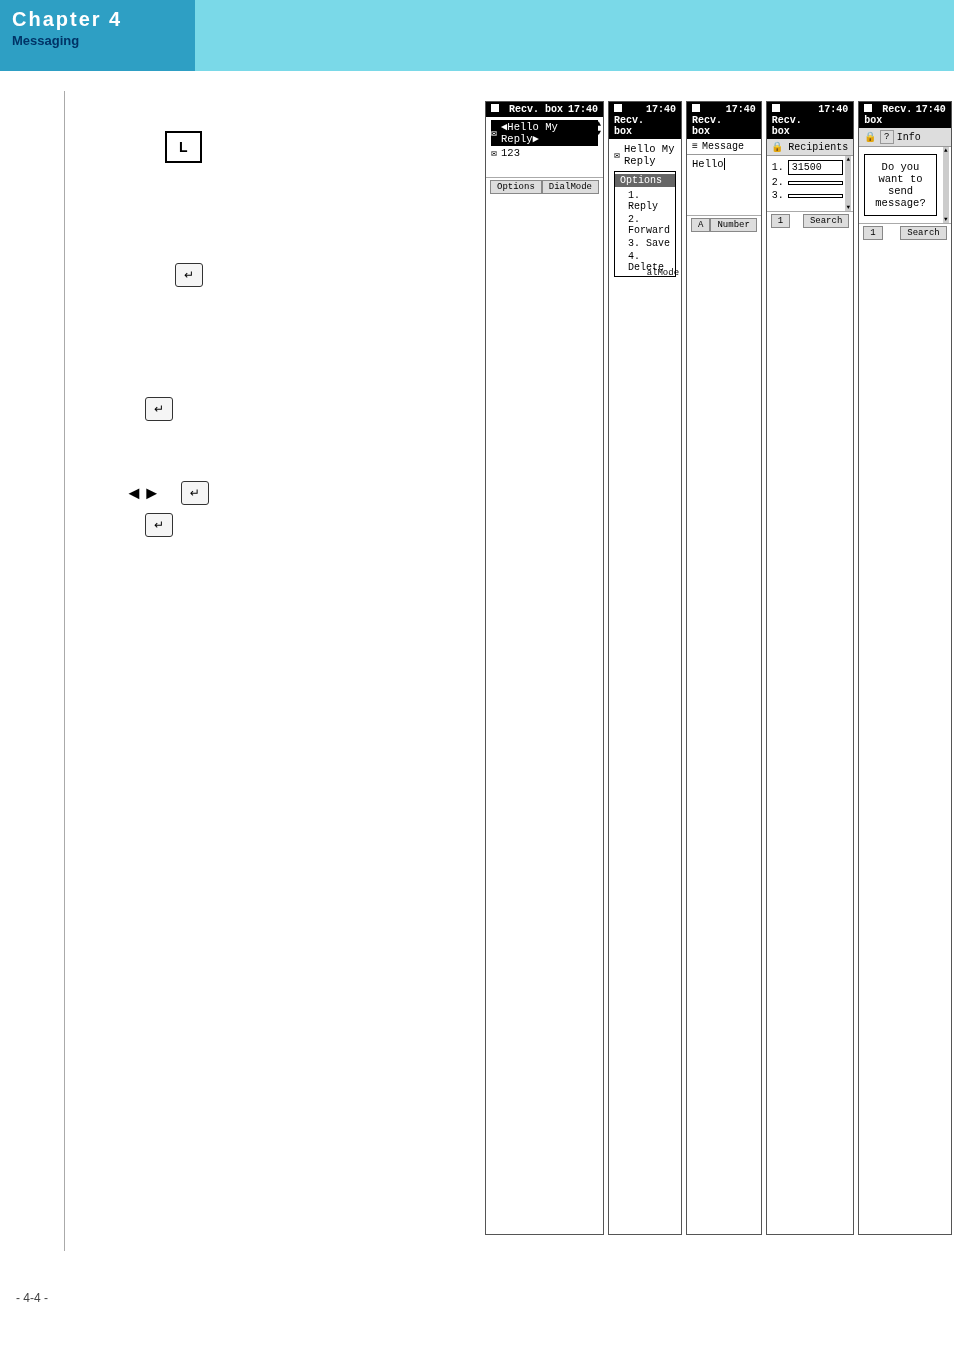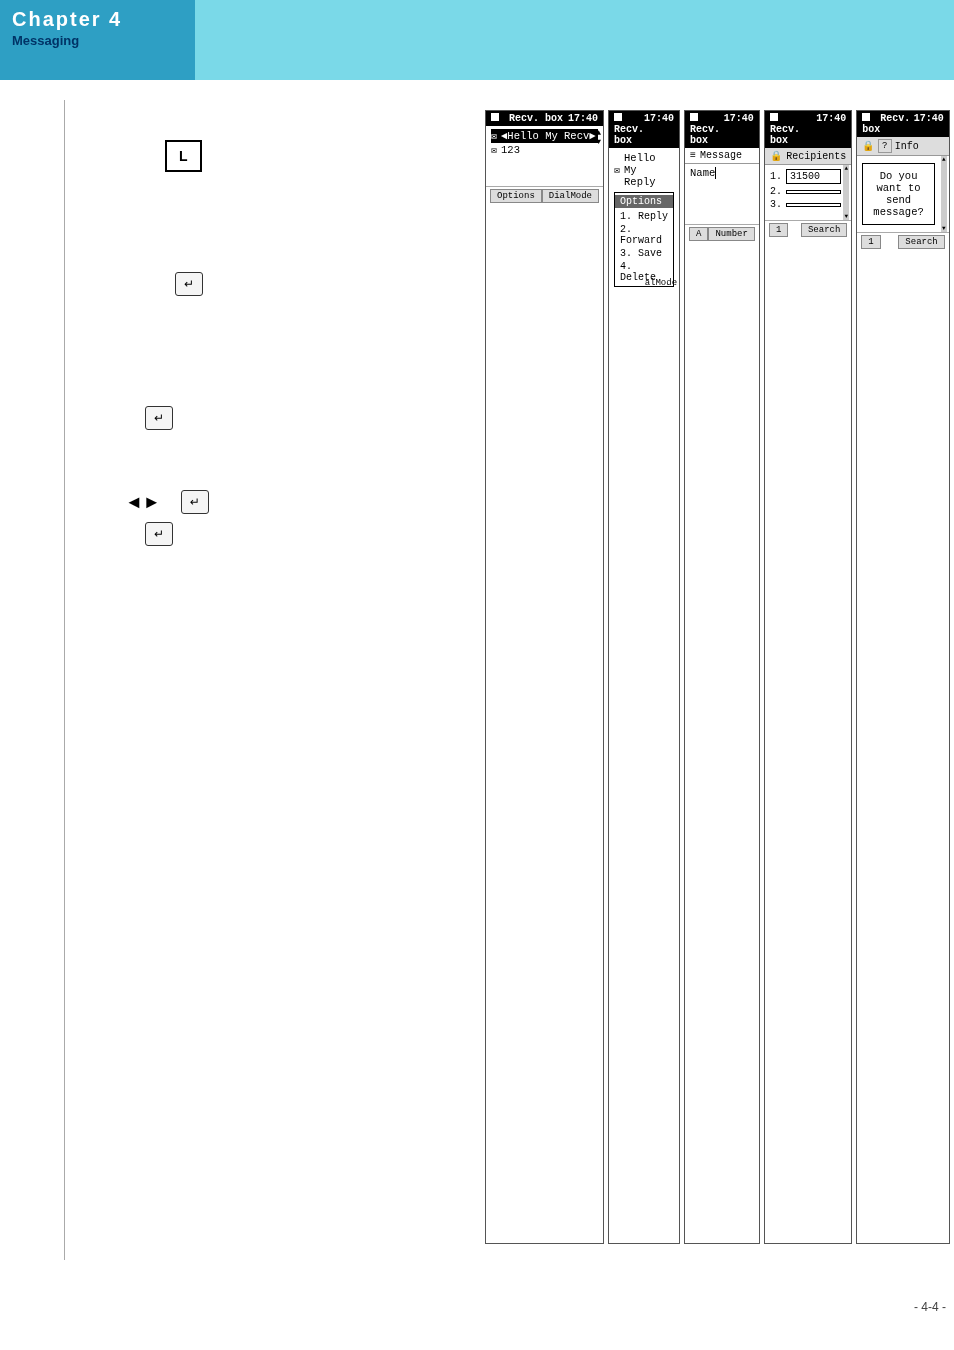--- a/index.html
+++ b/index.html
@@ -9,21 +9,21 @@
       background: #fff;
       font-family: Arial, sans-serif;
       font-size: 13px;
       color: #000;
     }
 
     
     .header {
       display: flex;
       align-items: stretch;
-      height: 80px;
+      height: 71px;
     }
     .header-sidebar {
       width: 195px;
       background: #2e9fc4;
       flex-shrink: 0;
       display: flex;
       flex-direction: column;
       padding: 8px 12px;
     }
     .chapter-title {
@@ -124,20 +124,21 @@
     .options-title {
       background: #666;
       color: #fff;
       padding: 1px 5px;
       font-size: 10px;
       margin-bottom: 2px;
     }
     .options-item {
       padding: 1px 0;
       font-size: 10px;
+      margin-left: 8px;
     }
 
     
     .diagram-box {
       border: 2px solid #000;
       padding: 6px 12px;
       display: inline-flex;
       align-items: center;
       justify-content: center;
       background: #fff;
@@ -205,22 +206,22 @@
       background: #fff;
       font-family: 'Courier New', monospace;
     }
     .dialog-btn.selected {
       background: #000;
       color: #fff;
     }
 
     
     .page-number {
-      text-align: right;
-      padding: 20px 8px 10px;
+      text-align: left;
+      padding: 20px 16px 10px;
       font-size: 12px;
       color: #444;
     }
 
     
     .screen-title {
       font-weight: bold;
       background: #000;
       color: #fff;
       display: flex;
@@ -313,21 +314,21 @@
       <div class="screen-title">
         <span>
           <span style="display:inline-block;width:8px;height:8px;background:#fff;margin-right:4px;"></span>
           <span>Recv. box</span>
         </span>
         <span>17:40</span>
       </div>
       <div class="screen-body" style="position:relative;">
         <div class="msg-row selected">
           <span class="msg-icon">✉</span>
-          <span>◄Hello My Recv►</span>
+          <span>◄Hello My Reply►</span>
         </div>
         <div class="msg-row">
           <span class="msg-icon">✉</span>
           <span> 123</span>
         </div>
         <div style="position:absolute;right:2px;top:2px;font-size:8px;">
           <div>▲</div>
           <div>▼</div>
         </div>
       </div>
@@ -368,21 +369,21 @@
           <span style="display:inline-block;width:8px;height:8px;background:#fff;margin-right:4px;"></span>
           <span>Recv. box</span>
         </span>
         <span>17:40</span>
       </div>
       <div class="screen-sub-header white-bg">
         <span>≡</span>
         <span>Message</span>
       </div>
       <div class="screen-body">
-        <span>Name</span><span style="border-left:1px solid #000;"></span>
+        <span>Hello</span><span style="border-left:1px solid #000;"></span>
       </div>
       <div class="screen-footer">
         <button>A</button>
         <button>Number</button>
       </div>
     </div>
 
     <div class="phone-screen">
       <div class="screen-title">
         <span>

